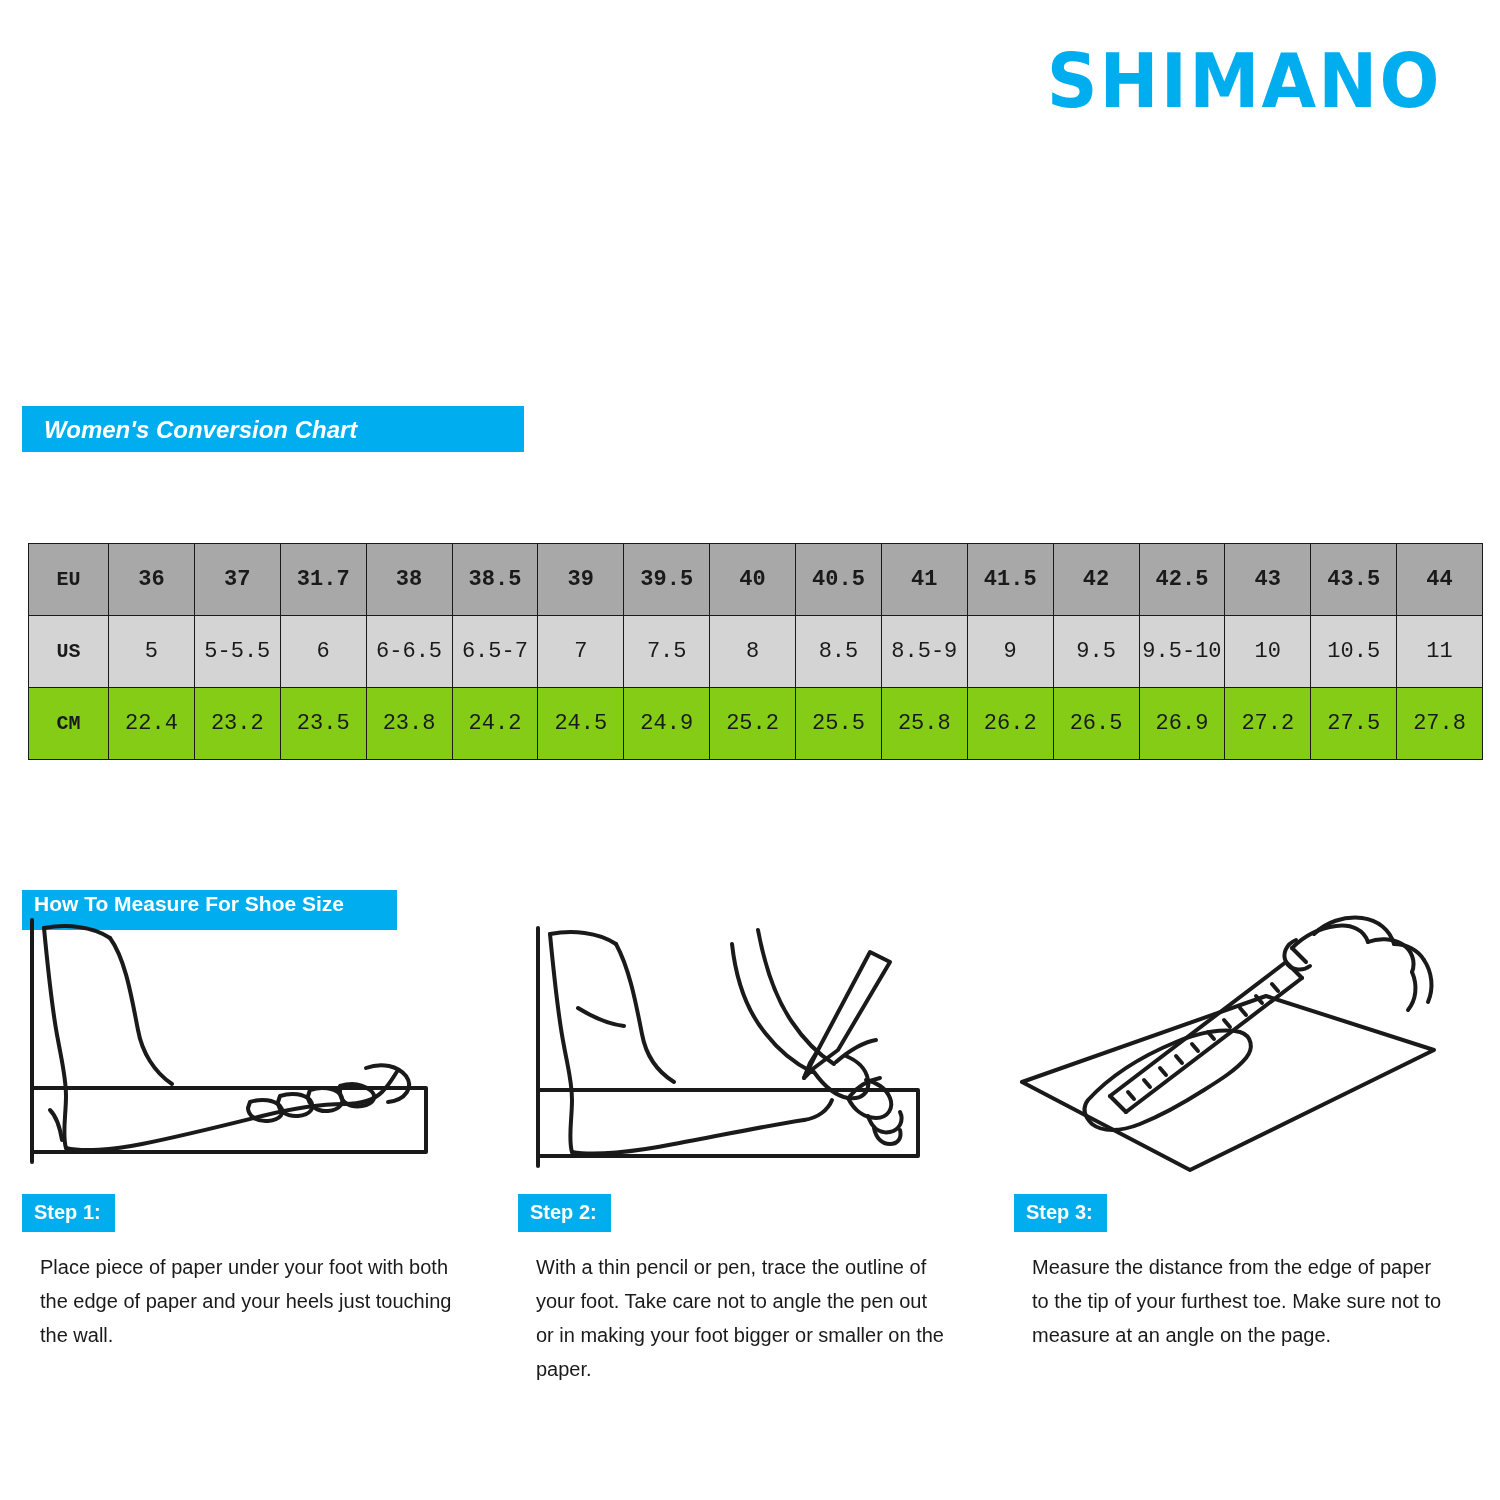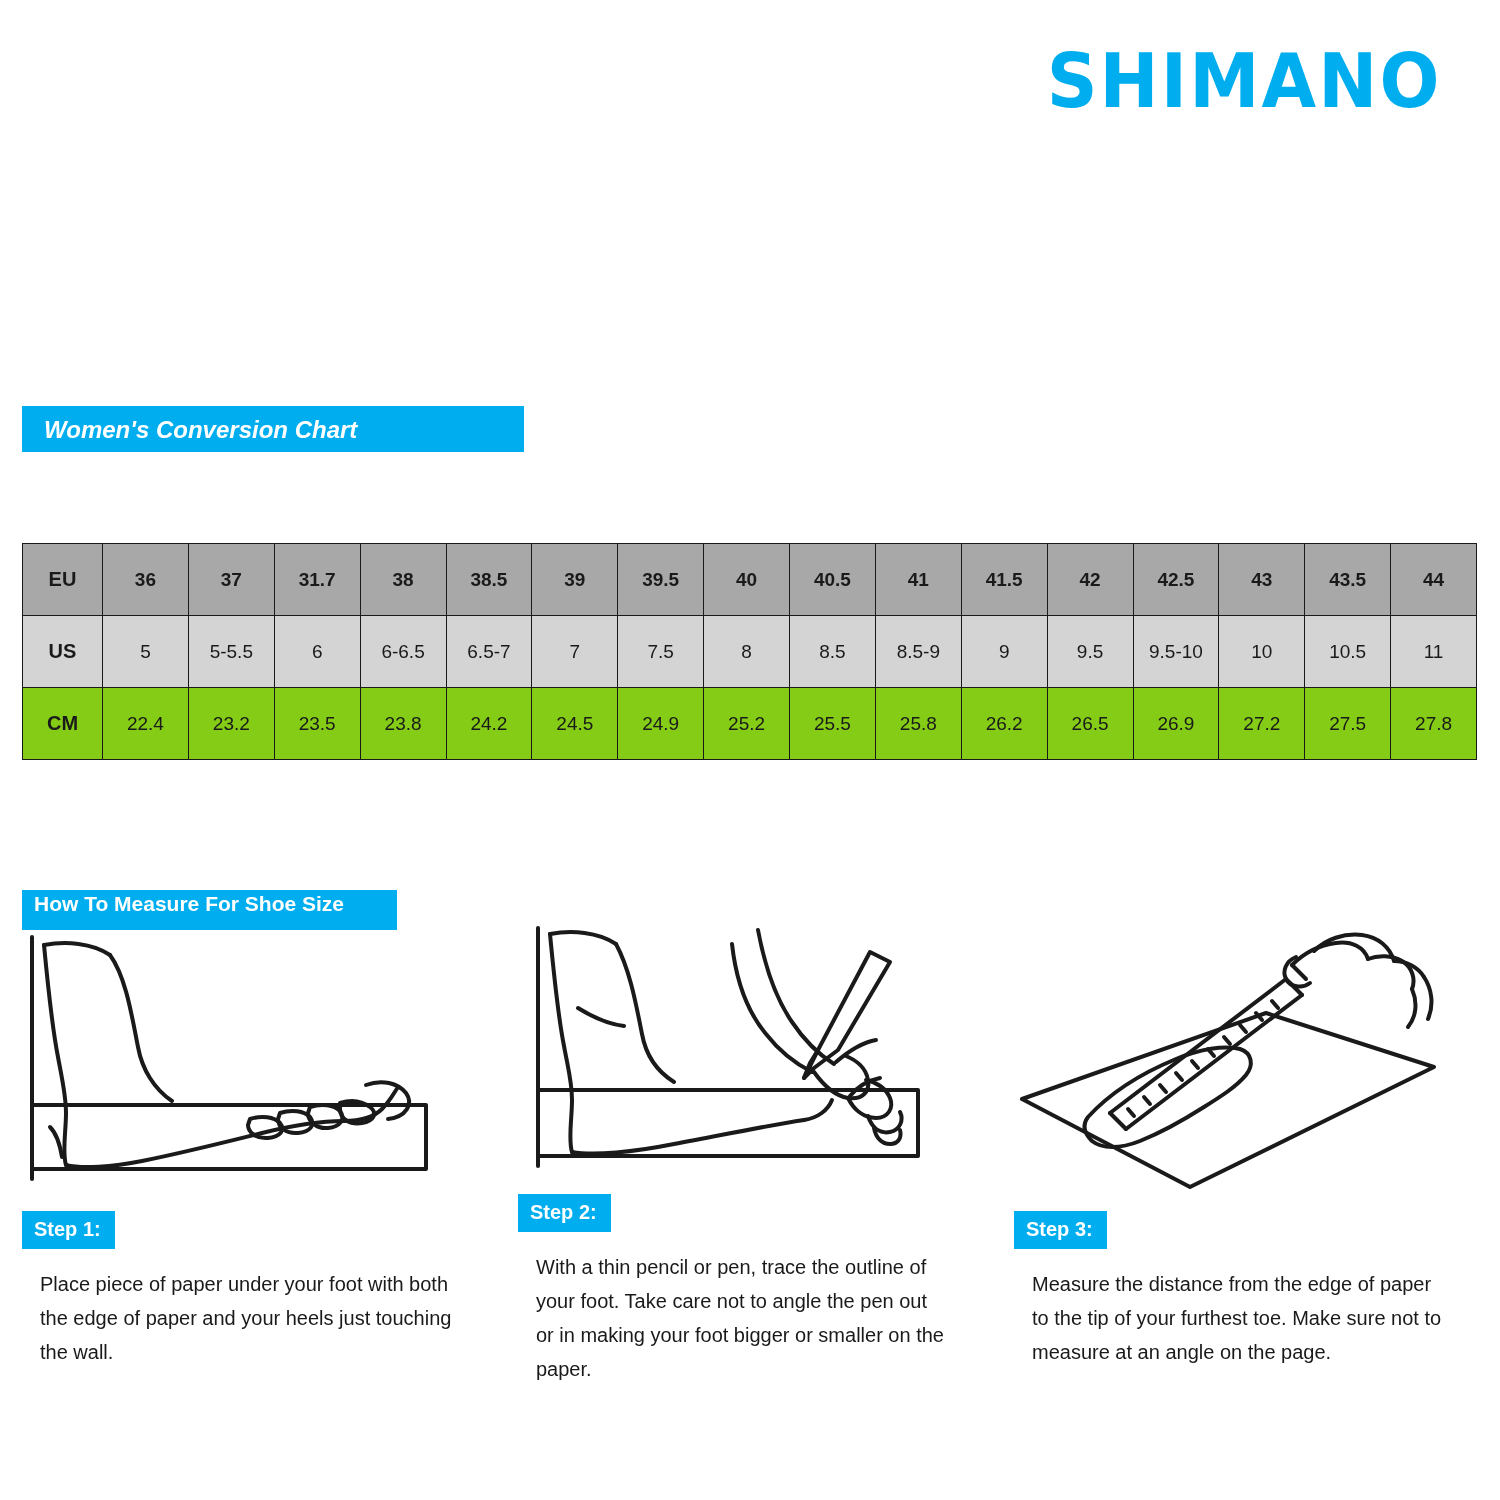--- a/index.html
+++ b/index.html
@@ -39,32 +39,33 @@
     left: 22px; top: 406px;
     width: 502px; height: 46px;
     font-size: 24px;
     padding: 12px 0 0 22px;
     font-style: italic;
   }
 
   
   .table-wrap {
     position: absolute;
-    left: 22px; top: 543px;
+    left: 28px; top: 543px;
     width: 1455px;
+    font-family: Liberation Mono, monospace;
   }
   table.conv {
     border-collapse: collapse;
     width: 1455px;
     table-layout: fixed;
   }
   table.conv td, table.conv th {
     border: 1px solid #1a1a1a;
     text-align: center;
-    font-size: 19px;
+    font-size: 22px;
     height: 72px;
     font-weight: 700;
     color: #1a1a1a;
     padding: 0 2px;
     overflow: hidden;
     white-space: nowrap;
   }
   table.conv th.rowhead { width: 80px; font-size: 20px; }
   table.conv tr.eu-row td, table.conv tr.eu-row th { background: #a8a8a8; font-weight: 700; }
   table.conv tr.us-row td, table.conv tr.us-row th { background: #d4d4d4; font-weight: 700; }
@@ -80,21 +81,20 @@
     width: 375px; height: 40px;
     font-size: 21px;
     padding: 3px 0 0 12px;
   }
   .steps {
     position: absolute;
     left: 22px; top: 900px;
     width: 1455px;
     display: flex;
     gap: 36px;
-    align-items: center;
   }
   .step { width: 460px; position: relative; }
   .art { height: 290px; position: relative; }
   .art svg { position: absolute; left: 0; top: 0; }
   .step-badge {
     display: inline-block;
     background: #00aeef;
     color: #fff;
     font-weight: 700;
     font-size: 20px;

